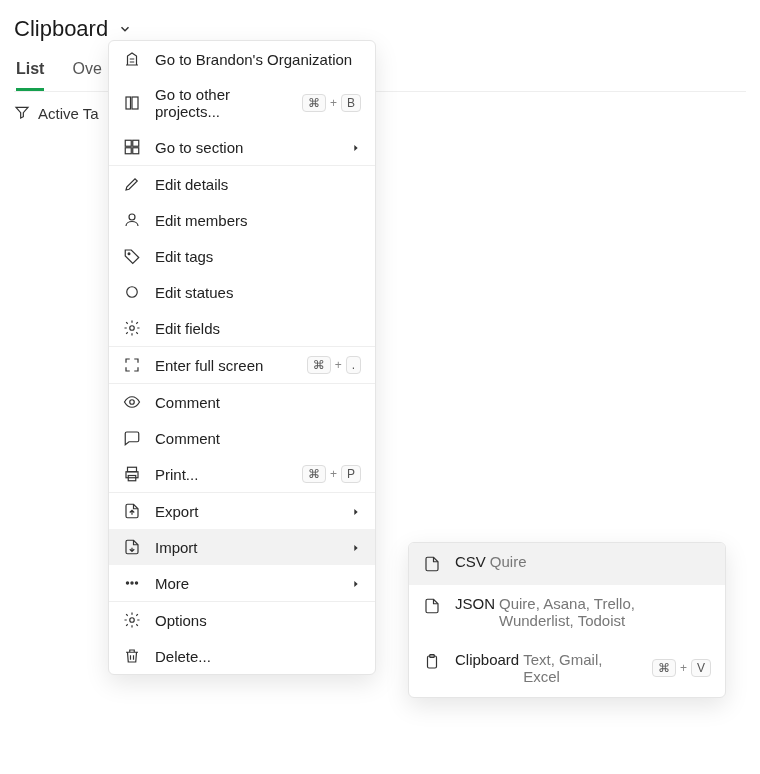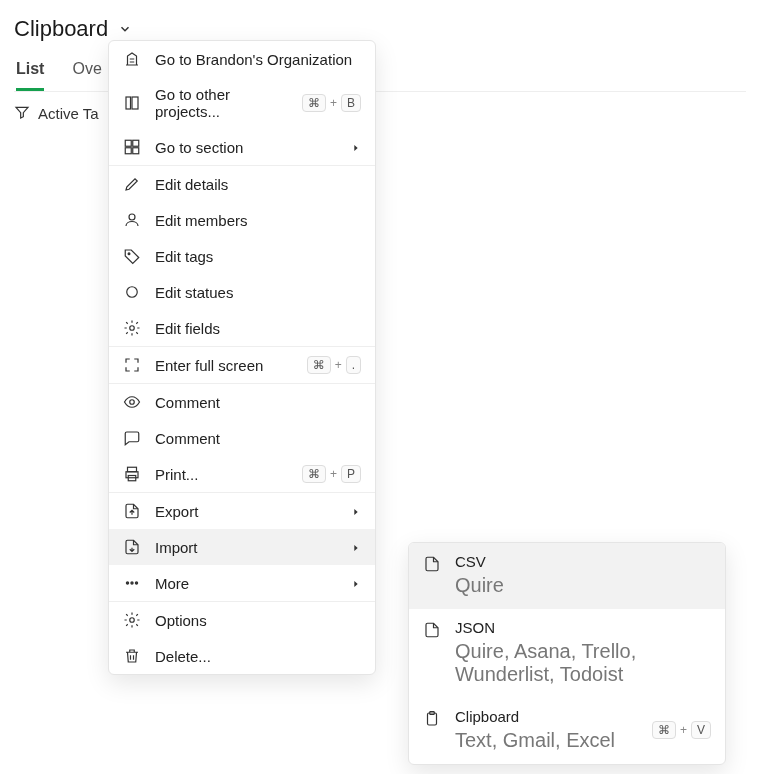--- a/index.html
+++ b/index.html
@@ -120,23 +120,23 @@
     display: flex;
     align-items: flex-start;
     gap: 14px;
     padding: 10px 14px 12px 14px;
     cursor: pointer;
     position: relative;
   }
   .sub-item.hover { background: #f2f2f2; }
   .sub-item .icon { width:18px; height:18px; margin-top:2px; display:flex; align-items:center; justify-content:center; flex:0 0 18px;}
   .sub-item .icon svg { width:18px; height:18px; stroke:#333; fill:none; stroke-width:1.6; }
-  .sub-item .texts { flex:1; display:flex; flex-direction:column; gap:4px;}
+  .sub-item .texts { flex:1; display:flex; flex-direction:row; gap:4px;}
   .sub-item .title { color:#222; }
-  .sub-item .sub { color:#777; font-size:20px; }
+  .sub-item .sub { color:#777; font-size:15px; }
   .sub-item .shortcut { align-self:center; }
 </style>
 </head>
 <body>
 
 <div class="header">
   <div class="project-title">
     <span>Clipboard</span>
     <span>
       <svg viewBox="0 0 24 24" stroke="#333" fill="none" stroke-width="2.5">

